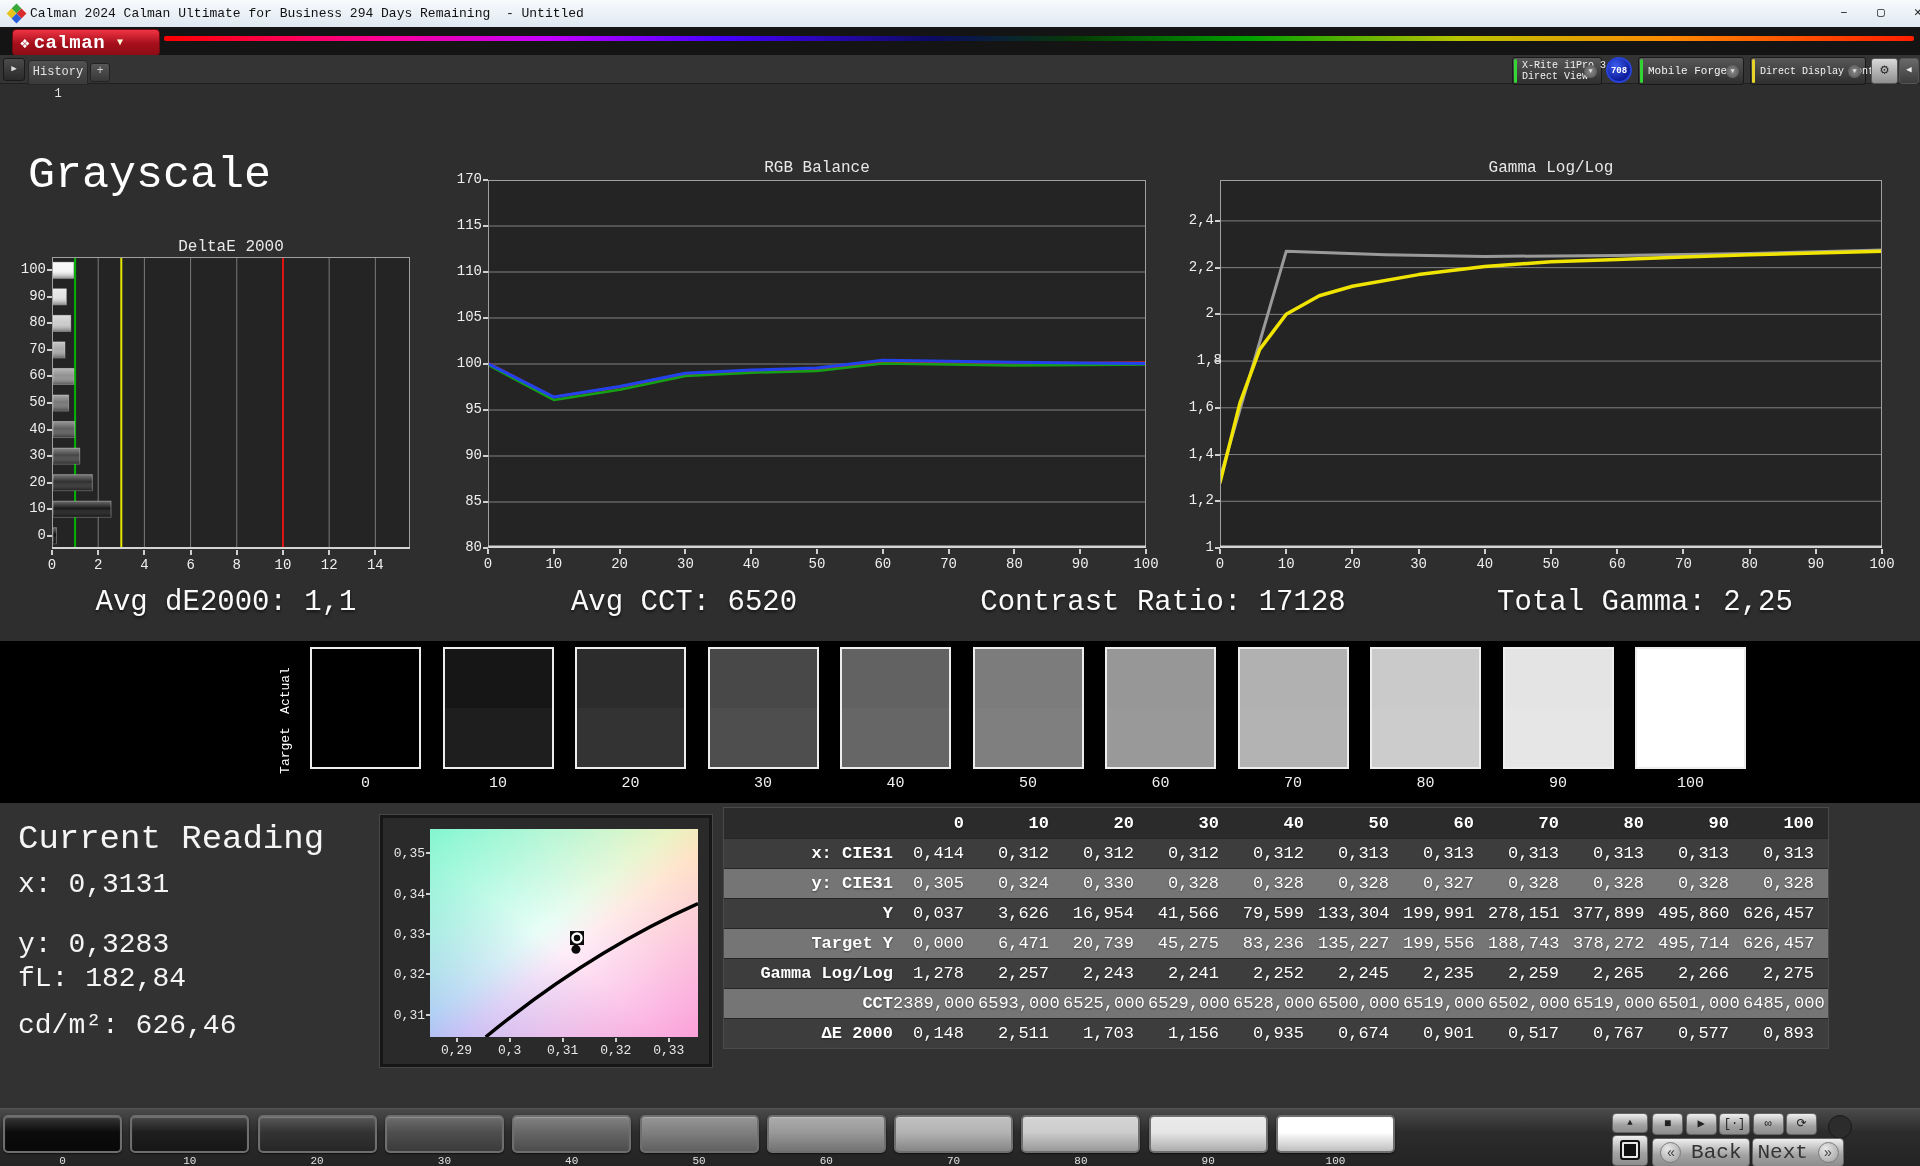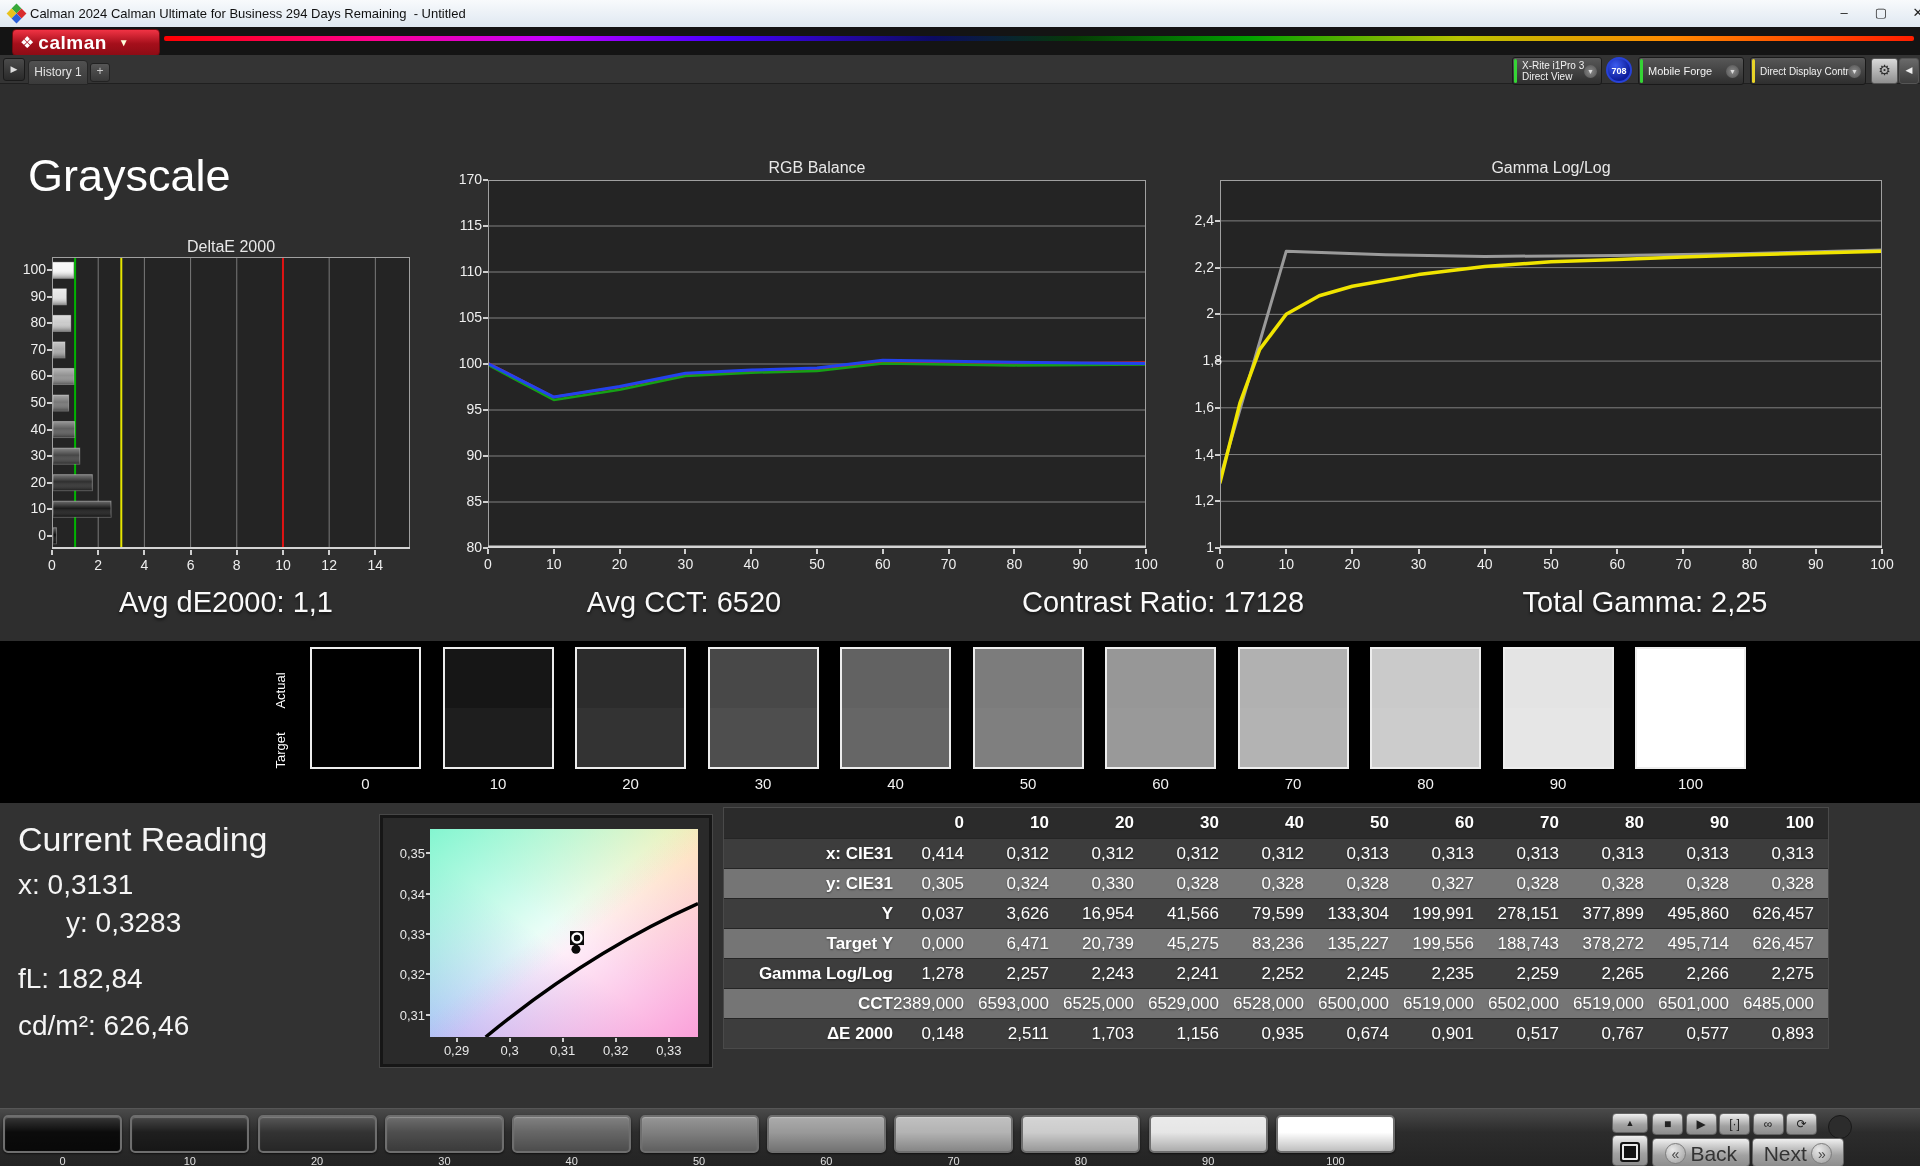--- a/index.html
+++ b/index.html
@@ -1,17 +1,17 @@
 <!DOCTYPE html>
 <html><head>
 <meta charset="utf-8">
 <style>
   html,body{margin:0;padding:0;background:#2e2e2e;width:1920px;height:1166px;overflow:hidden;
     font-family:"Liberation Sans", sans-serif;-webkit-font-smoothing:antialiased;}
-  #root{position:relative;width:1920px;height:902px;background:#2e2e2e;}
+  #root{position:relative;width:1920px;height:902px;background:#2e2e2e;font-family:Liberation Mono, monospace;}
 
   
   .titlebar{position:absolute;left:0;top:0;width:1920px;height:27px;
     background:linear-gradient(#f8fafc,#dfe8f1);color:#0a0a0a;}
   .titlebar .title{position:absolute;left:30px;top:6px;font-size:13px;color:#111;white-space:pre;}
   .appicon{position:absolute;left:8px;top:5px;width:17px;height:17px;}
   .appicon i{position:absolute;width:7px;height:7px;transform:rotate(45deg);}
   .winbtn{position:absolute;top:0;width:34px;height:26px;text-align:center;line-height:26px;
     font-size:13px;color:#222;cursor:default;}
 
@@ -435,21 +435,21 @@
         <div class="half" style="top:0;background:#ffffff;"></div>
         <div class="half" style="top:50%;background:#ffffff;"></div>
       </div>
       <div class="swlabel" style="left:1635px;">100</div>
     </div>
 
   <div class="lower">
     <div class="cr-title">Current Reading</div>
     <div id="cr-lines">
         <div class="cr-line" style="top:66px;">x: 0,3131</div>
-        <div class="cr-line" style="top:104px;margin-left:48px;">y: 0,3283</div>
+        <div class="cr-line" style="top:126px;">y: 0,3283</div>
         <div class="cr-line" style="top:160px;">fL: 182,84</div>
         <div class="cr-line" style="top:207px;">cd/m²: 626,46</div>
       </div>
 
     <div class="ciepanel">
       <div class="cieplot" id="cieplot">
           <svg width="268" height="208" style="position:absolute;left:0;top:0;">
             <path d="M 55.7,208.0 Q 159.2,123.2 268.0,74.7" stroke="#000" stroke-width="3.5" fill="none"></path>
             <rect x="140.00198019801968" y="102.04854368932027" width="14" height="14" fill="#0a0a0a"></rect>
             <circle cx="147.00198019801968" cy="109.04854368932027" r="4.5" fill="none" stroke="#fff" stroke-width="2.5"></circle>

